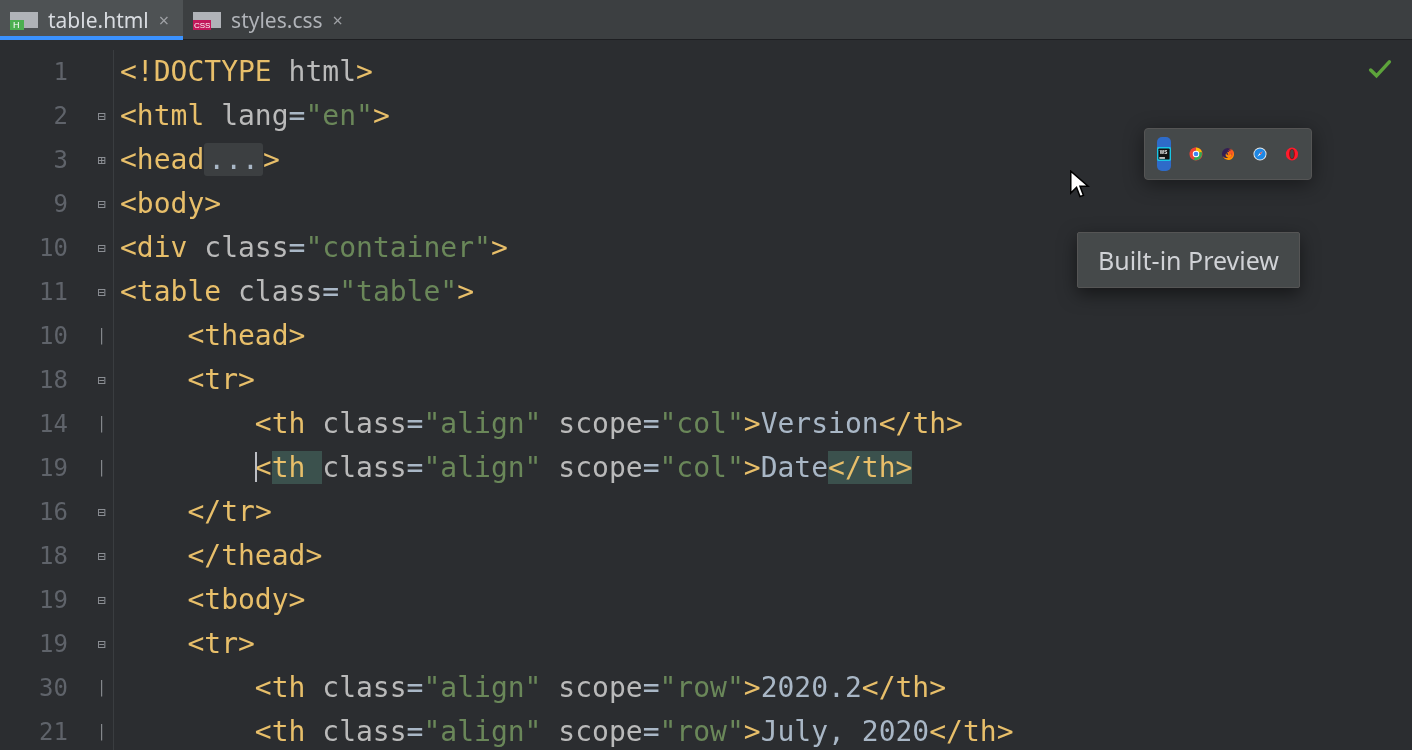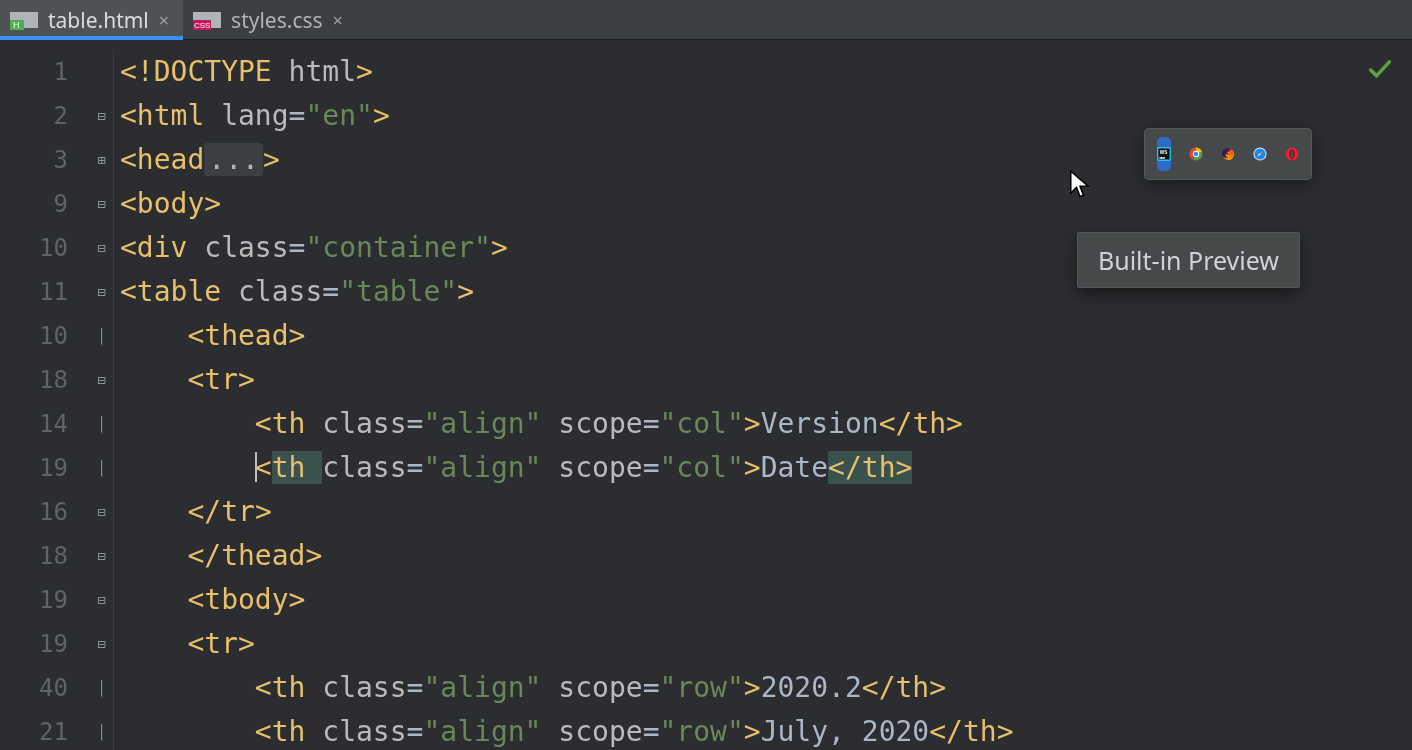--- a/index.html
+++ b/index.html
@@ -197,21 +197,21 @@
       <div class="row">10</div>
       <div class="row">11</div>
       <div class="row">10</div>
       <div class="row">18</div>
       <div class="row">14</div>
       <div class="row">19</div>
       <div class="row">16</div>
       <div class="row">18</div>
       <div class="row">19</div>
       <div class="row">19</div>
-      <div class="row">40</div>
+      <div class="row">30</div>
       <div class="row">21</div>
     </div>
   <div class="fold-gutter" id="folds">
       <div class="fold-row"></div>
       <div class="fold-row">⊟</div>
       <div class="fold-row">⊞</div>
       <div class="fold-row">⊟</div>
       <div class="fold-row">⊟</div>
       <div class="fold-row">⊟</div>
       <div class="fold-row">│</div>

